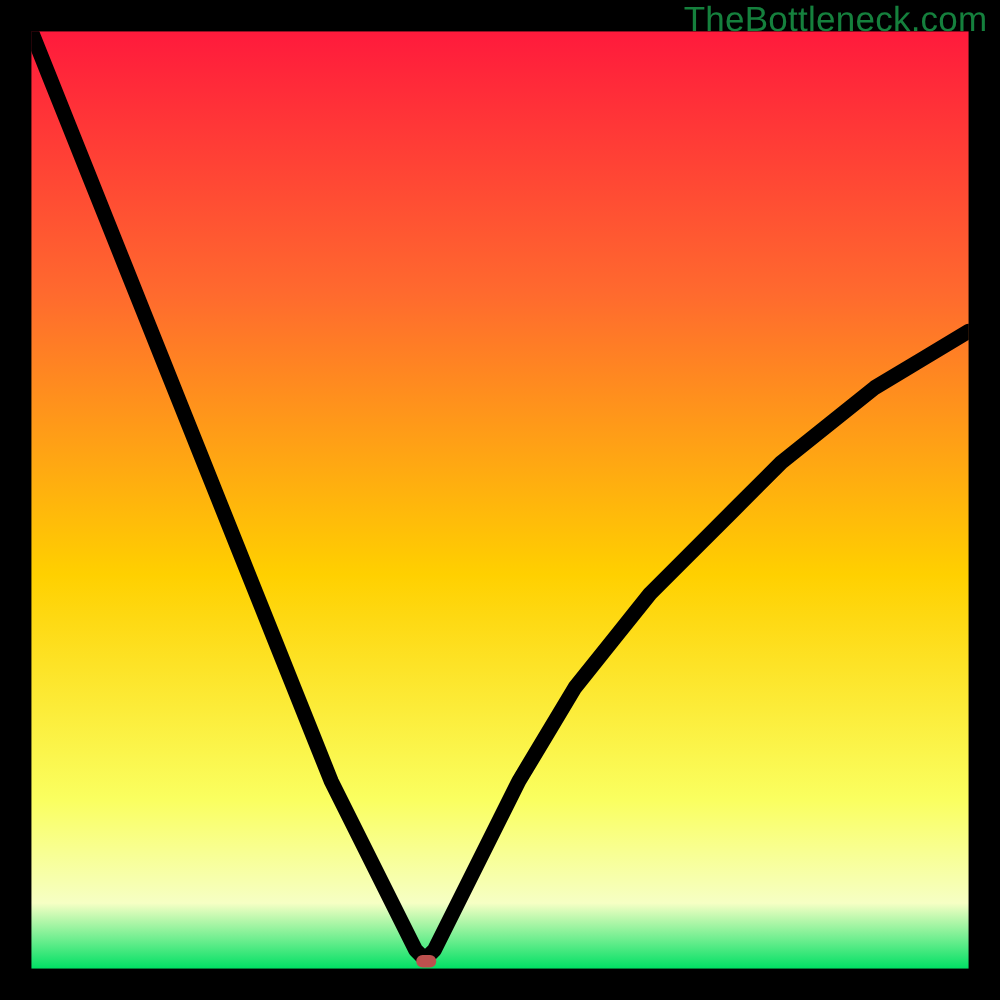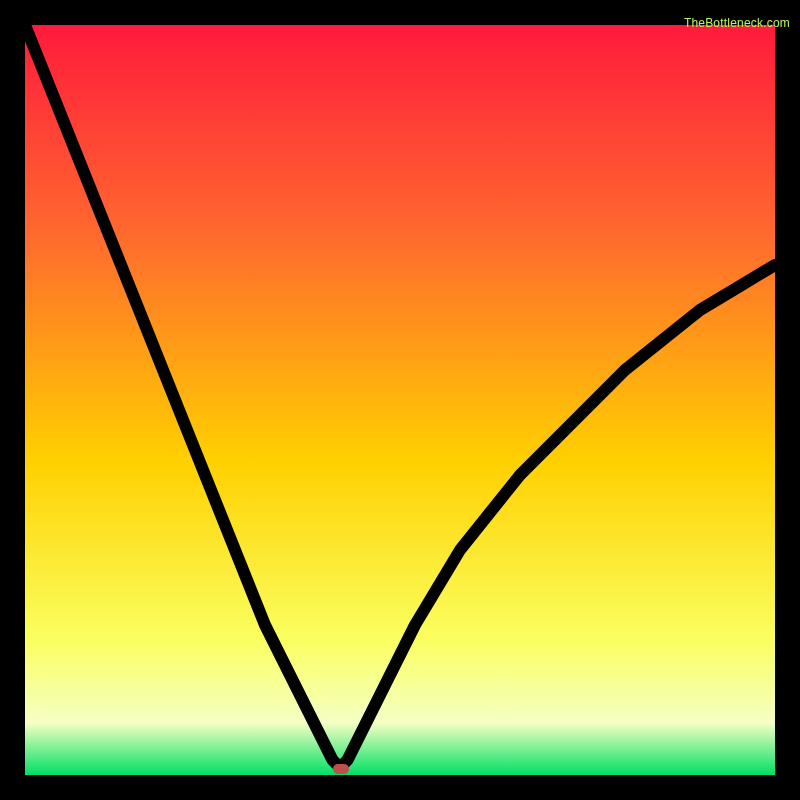--- a/index.html
+++ b/index.html
@@ -41,24 +41,24 @@
 
   .min-marker {
     position: absolute;
     width: 16px;
     height: 10px;
     border-radius: 5px;
   }
 
   .watermark {
     position: absolute;
-    top: 16px;
+    top: 0;
     right: 10px;
-    color: #bef264;
-    font-size: 12px;
+    color: #15803d;
+    font-size: 28px;
     font-weight: 500;
     letter-spacing: 0.2px;
   }
 </style>
 </head>
 <body>
 
 <div class="outer">
 
   <div class="plot">

